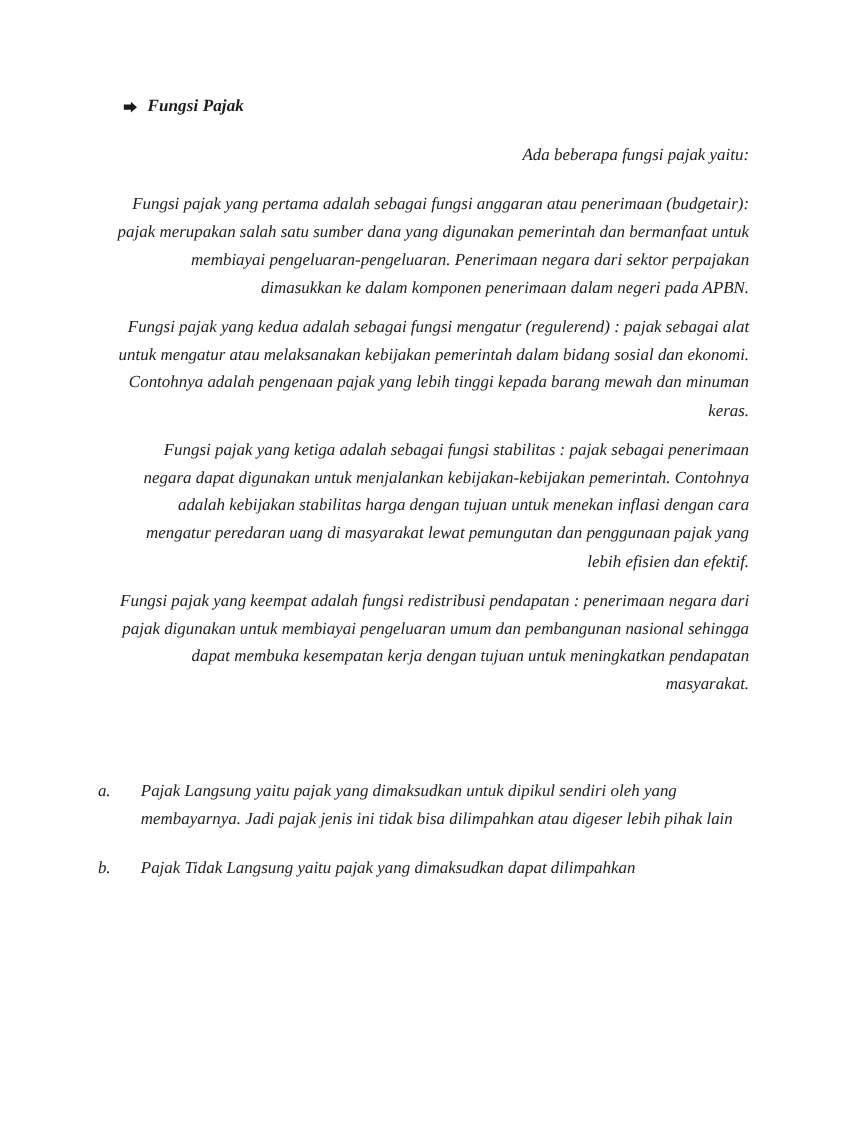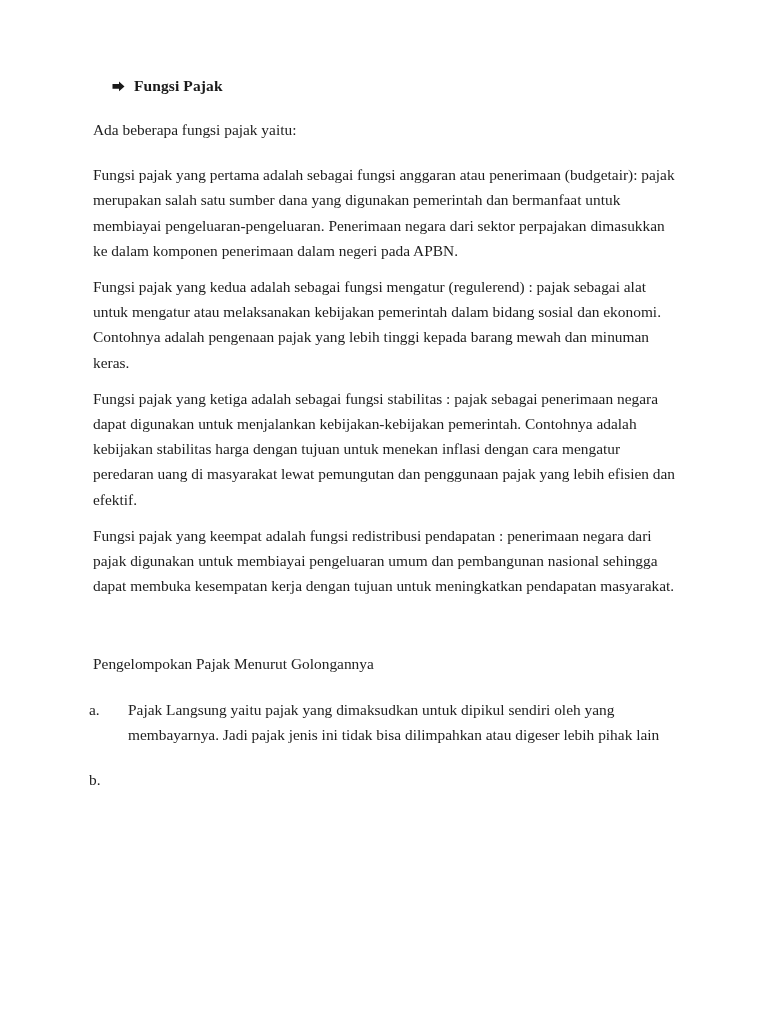--- a/index.html
+++ b/index.html
@@ -21,22 +21,23 @@
     position: relative;
     width: 768px;
     height: 1024px;
     background: #ffffff;
     box-sizing: border-box;
   }
 
   .doc-body {
     position: absolute;
     left: 89px;
-    top: 76px;
+    top: 87px;
     width: 592px;
+    font-style: italic;
   }
 
   
   .heading-row {
     display: block;
     position: relative;
     padding-left: 45px;
     font-weight: bold;
     font-size: 15.5px;
     line-height: 20px;
@@ -52,24 +53,24 @@
     line-height: 20px;
     font-size: 14px;
     font-weight: normal;
     color: #1a1a1a;
     text-align: left;
   }
   .heading-row .bullet-arrow svg { display: block; margin-top: 5px; }
 
   
   p.para {
-    margin: 0 0 1px 4px;
+    margin: 0 0 1px 16px;
     font-size: 15.4px;
     line-height: 25.2px;
-    text-align: left;
+    text-align: right;
     color: #1c1c1c;
   }
 
   
   .gap-sm { height: 10px; }
   .gap-md { height: 19px; }
   .gap-xl { height: 52px; }
 
   
   .list-item {
@@ -124,36 +125,36 @@
     <p class="para">Fungsi pajak yang ketiga adalah sebagai fungsi stabilitas : pajak sebagai penerimaan negara dapat digunakan untuk menjalankan kebijakan-kebijakan pemerintah. Contohnya adalah kebijakan stabilitas harga dengan tujuan untuk menekan inflasi dengan cara mengatur peredaran uang di masyarakat lewat pemungutan dan penggunaan pajak yang lebih efisien dan efektif.</p>
 
     <div class="gap-sm"></div>
 
     <p class="para">Fungsi pajak yang keempat adalah fungsi redistribusi pendapatan : penerimaan negara dari pajak digunakan untuk membiayai pengeluaran umum dan pembangunan nasional sehingga dapat membuka kesempatan kerja dengan tujuan untuk meningkatkan pendapatan masyarakat.</p>
 
     <div class="gap-xl"></div>
 
     <div class="section-lower">
 
-      <p class="para">Pengelompokan Pajak Menurut Golongannya</p>
 
       <div class="gap-md"></div>
 
       <div class="list-item">
         <span class="marker">a.</span>
         <span>Pajak Langsung yaitu pajak yang dimaksudkan untuk dipikul sendiri oleh yang membayarnya. Jadi pajak jenis ini tidak bisa dilimpahkan atau digeser lebih pihak lain</span>
       </div>
 
       <div class="gap-sm"></div>
 
 
       <div class="gap-sm"></div>
 
       <div class="list-item">
         <span class="marker">b.</span>
+        <span>Pajak Tidak Langsung yaitu pajak yang dimaksudkan dapat dilimpahkan</span>
       </div>
 
       <div class="gap-xl"></div>
 
 
       <div class="gap-sm"></div>
 
 
     </div>
   </div>

